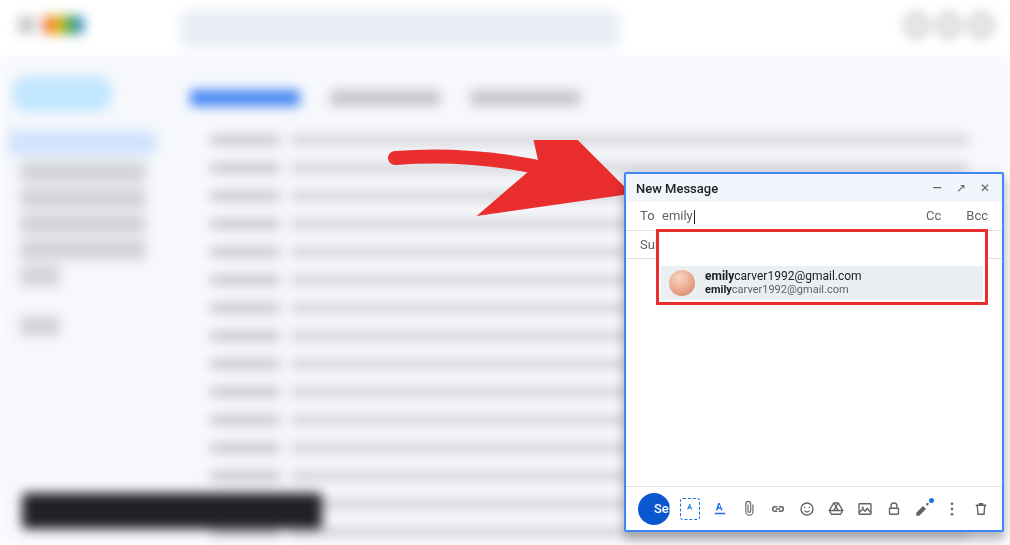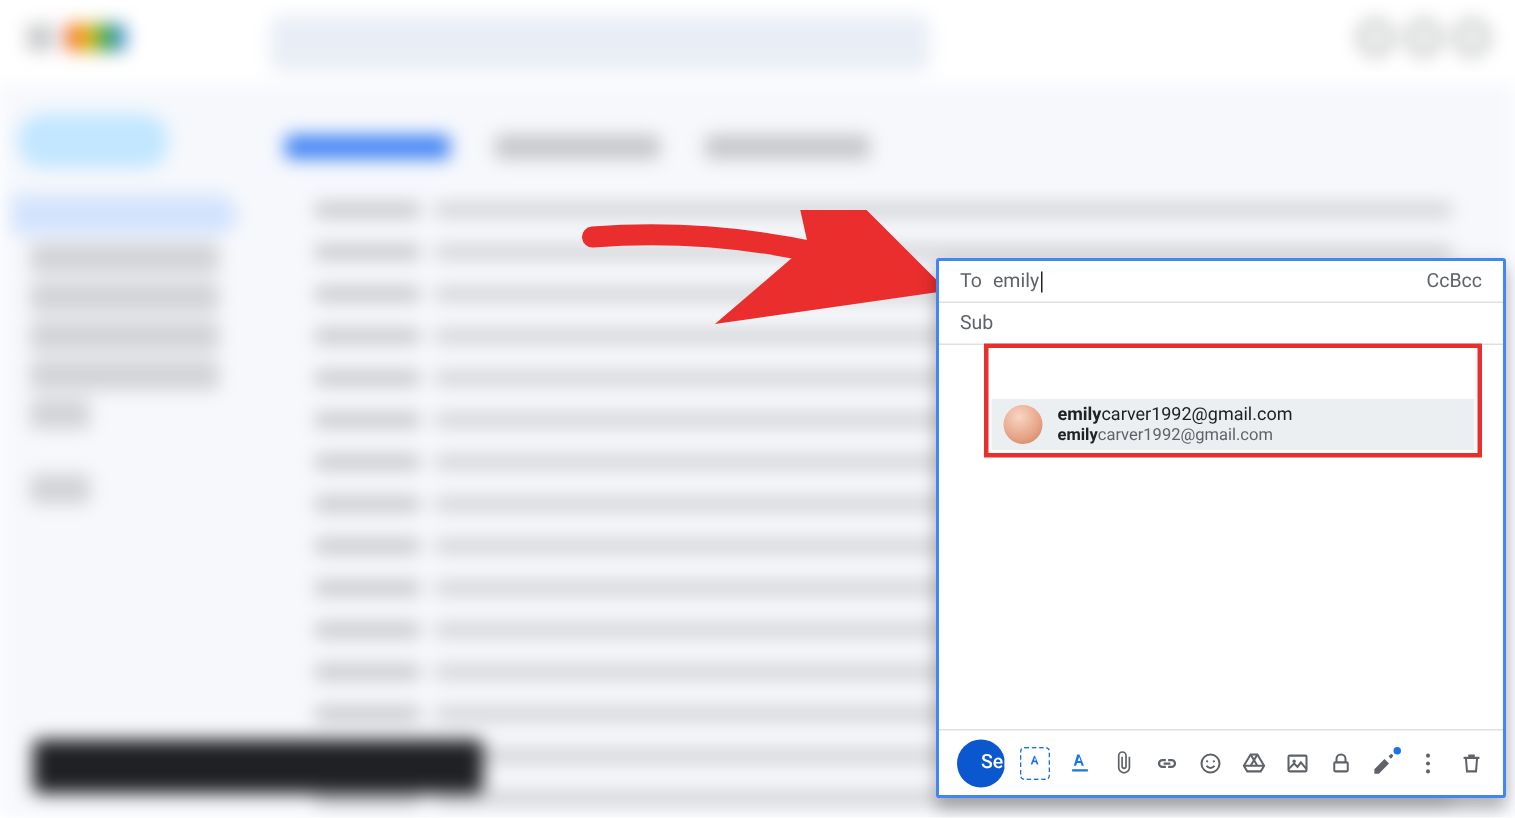--- a/index.html
+++ b/index.html
@@ -54,21 +54,21 @@
     }
     .compose-header .wctrl { display: flex; gap: 10px; align-items: center; color: #5f6368; font-size: 12px; }
     .wctrl-btn { cursor: pointer; display: inline-flex; align-items: center; justify-content: center; width: 14px; height: 14px; }
 
     .row-field {
       display: flex; align-items: center; padding: 6px 14px;
       border-bottom: 1px solid #e0e0e0; font-size: 13px; color: #5f6368;
       position: relative;
     }
     .row-field .label { width: 22px; }
-    .row-field .ccbcc { position: absolute; right: 14px; display: flex; gap: 0; color: #5f6368; font-size: 13px; }
+    .row-field .ccbcc { position: absolute; right: 14px; display: flex; gap: 25px; color: #5f6368; font-size: 13px; }
     .row-field .ccbcc span { cursor: pointer; }
     .caret { display: inline-block; width: 1px; height: 14px; background: #202124; margin-left: 1px; animation: blink 1s step-end infinite; vertical-align: middle; }
     @keyframes blink { 50% { opacity: 0; } }
 
     
     .suggest-outer {
       position: absolute; top: 55px; left: 30px; right: 14px;
       border: 3px solid #ea2e2e; padding: 2px;
       background: #fff;
     }
@@ -207,20 +207,28 @@
 <svg class="arrow-svg" width="260" height="80">
   <defs>
     <marker id="ahead" markerWidth="12" markerHeight="12" refX="8" refY="5" orient="auto">
       <path d="M0,0 L10,5 L0,10 L3,5 Z" fill="#ea2e2e"></path>
     </marker>
   </defs>
   <path d="M15,18 Q120,10 225,45" stroke="#ea2e2e" stroke-width="14" fill="none" marker-end="url(#ahead)" stroke-linecap="round"></path>
 </svg>
 
 <div class="compose">
+  <div class="compose-header">
+    <span>New Message</span>
+    <div class="wctrl">
+      <span class="wctrl-btn">—</span>
+      <span class="wctrl-btn">↗</span>
+      <span class="wctrl-btn">✕</span>
+    </div>
+  </div>
 
   <div class="row-field">
     <span class="label">To</span>
     <span><span>emily</span><span class="caret"></span></span>
     <div class="ccbcc">
       <span>Cc</span>
       <span>Bcc</span>
     </div>
   </div>
 

